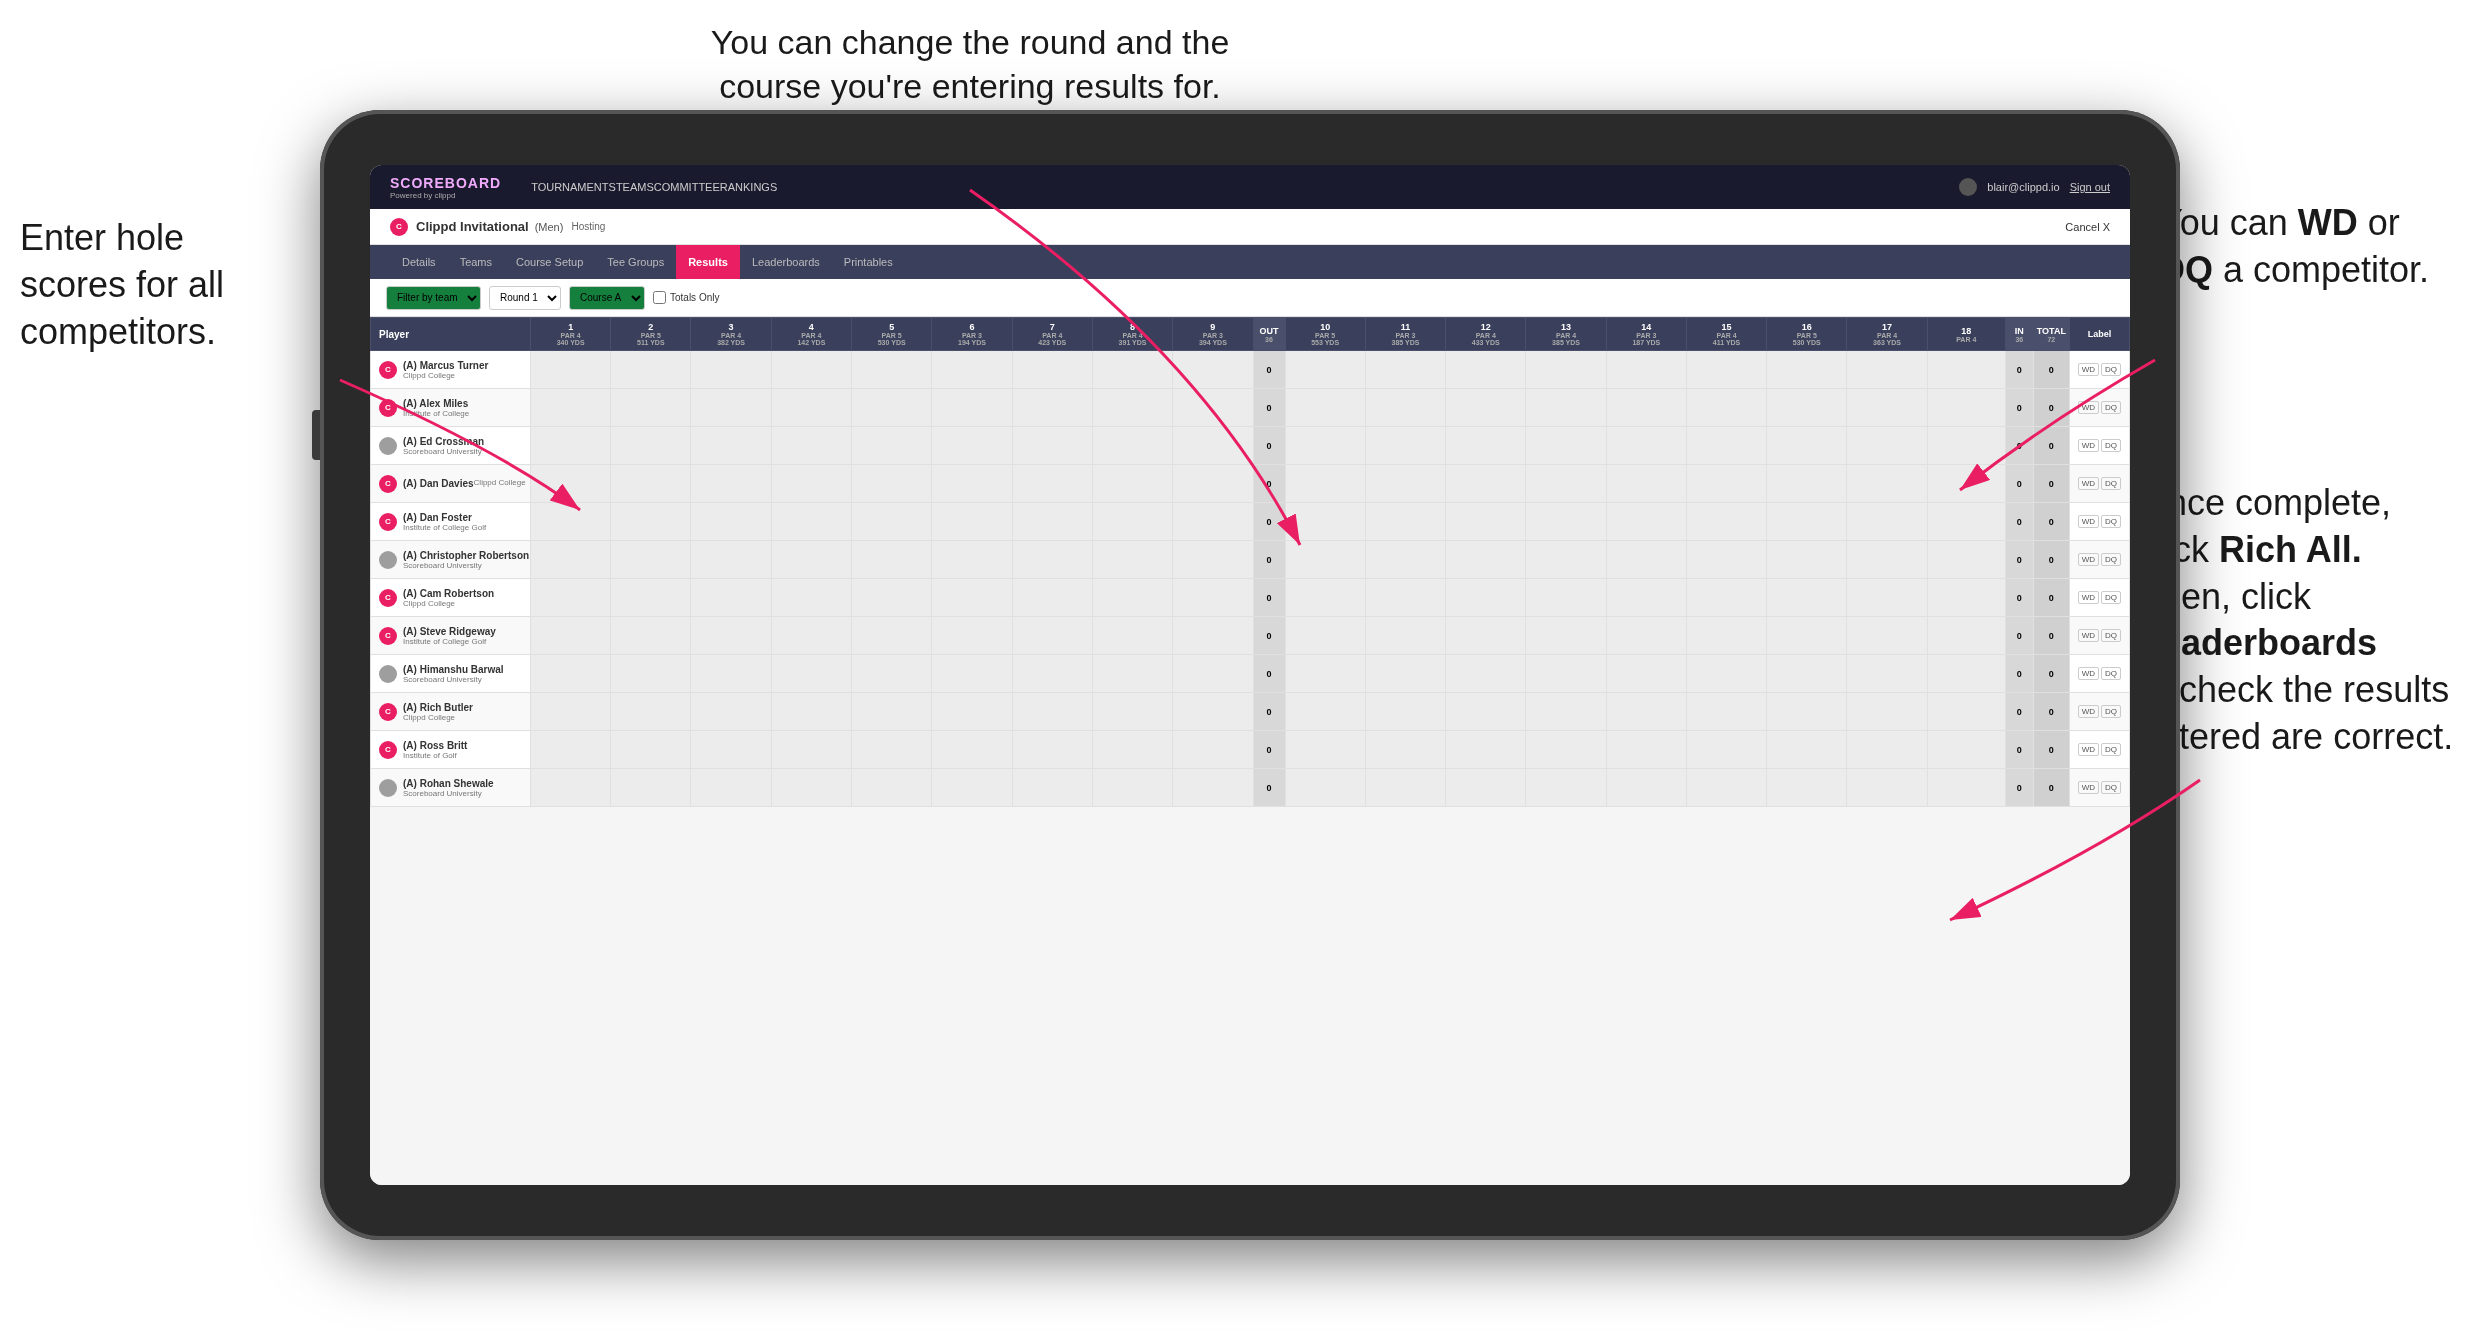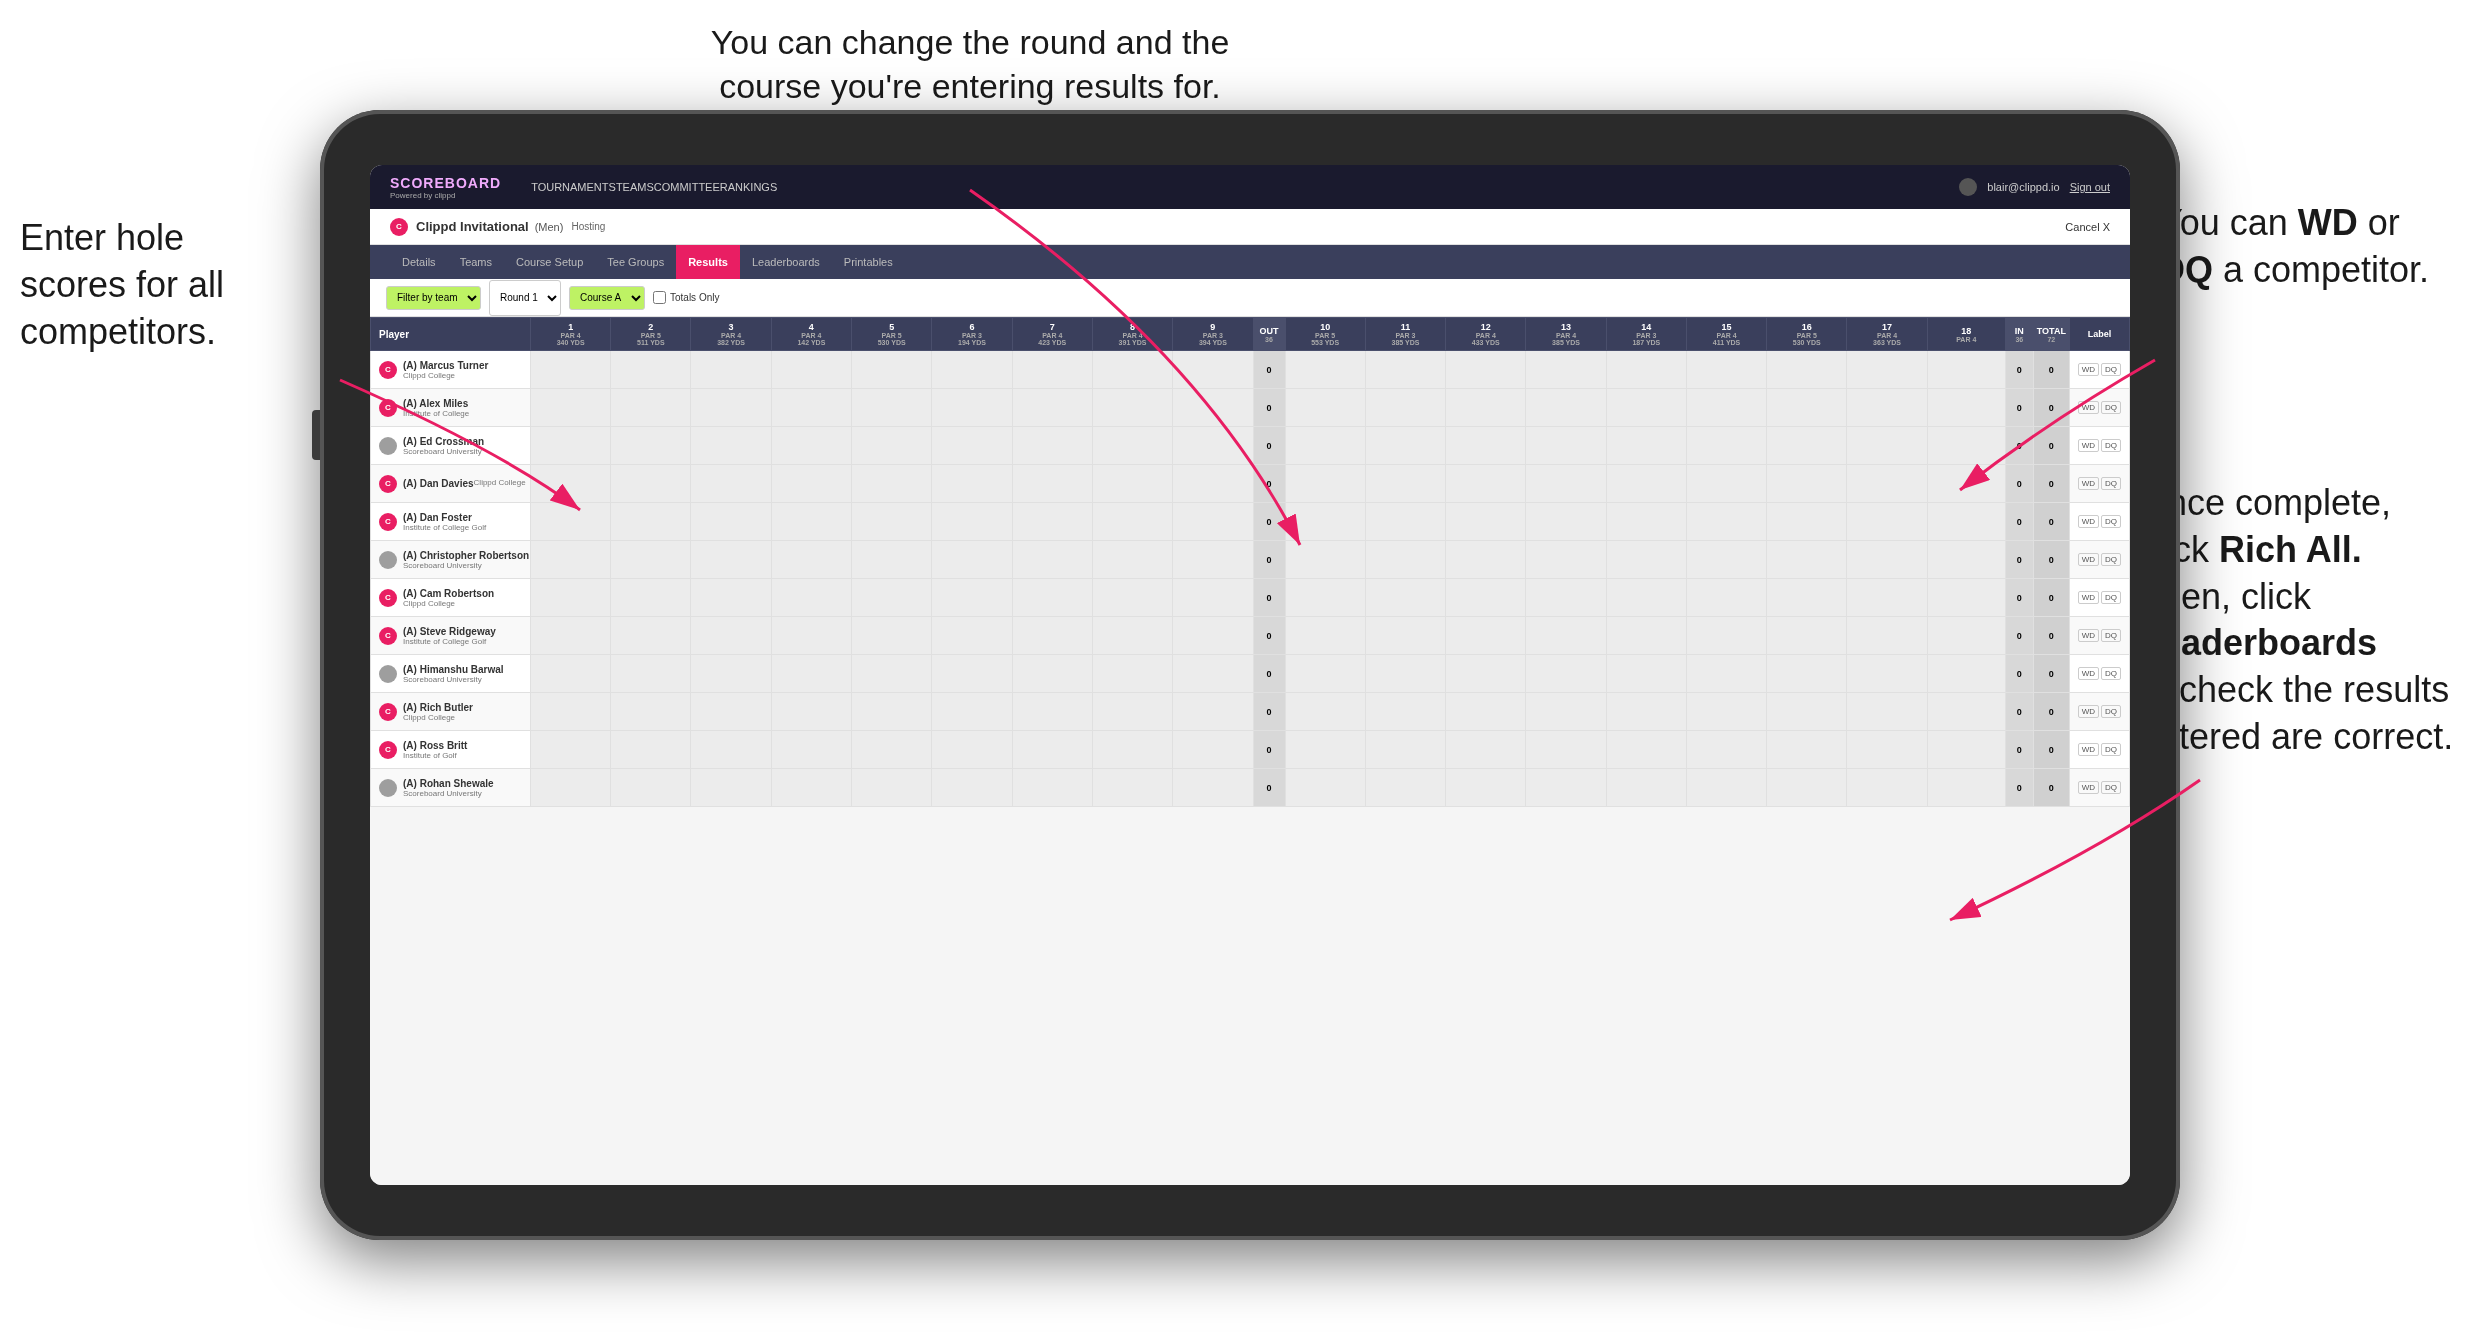--- a/index.html
+++ b/index.html
@@ -217,26 +217,26 @@
       padding: 0 8px;
       font-size: 10px;
     }
 
     .filter-select {
       height: 24px;
       border: 1px solid #ccc;
       border-radius: 3px;
       padding: 0 6px;
       font-size: 10px;
-      background: #bef264;
+      background: #15803d;
       cursor: pointer;
     }
 
     .round-select {
-      height: 36px;
+      height: 24px;
       border: 1px solid #ccc;
       border-radius: 3px;
       padding: 0 6px;
       font-size: 10px;
       background: #fff;
       cursor: pointer;
     }
 
     .totals-only-check {
       font-size: 10px;

